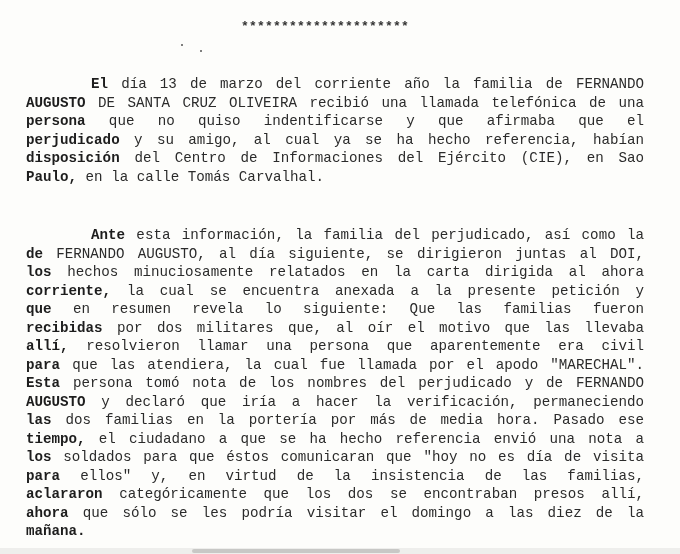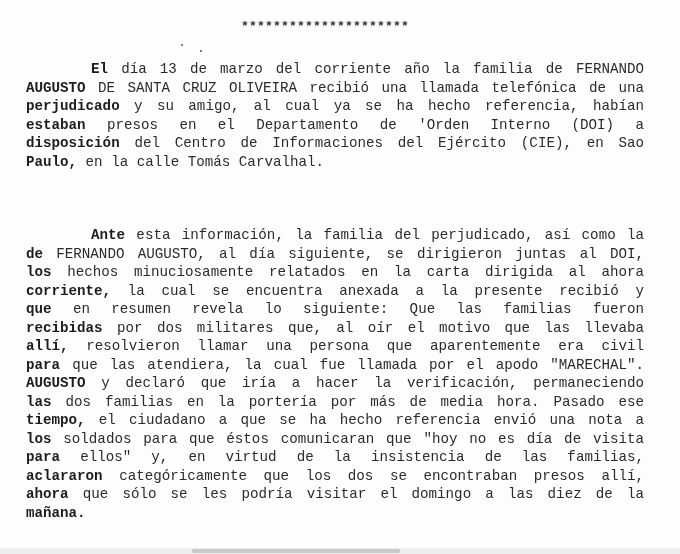--- a/index.html
+++ b/index.html
@@ -36,37 +36,38 @@
 </style>
 </head>
 <body>
 
 <div class="page">
 
   <div class="separator">*********************</div>
   <span class="speck" style="left:181px;top:44px"></span>
   <span class="speck" style="left:200px;top:50px"></span>
 
-  <div class="para" id="p0" style="top:60px">
+  <div class="para" id="p0" style="top:75px">
       <span class="line indent"><span class="b">El</span><span> día 13 de marzo del corriente año la familia de FERNANDO</span></span>
       <span class="line"><span class="b">AUGUSTO</span><span> DE SANTA CRUZ OLIVEIRA recibió una llamada telefónica de una</span></span>
+      <span class="line"><span class="b">persona</span><span> que no quiso indentificarse y que afirmaba que el</span></span>
       <span class="line"><span class="b">perjudicado</span><span> y su amigo, al cual ya se ha hecho referencia, habían</span></span>
-      <span class="line"><span class="b">estaban</span><span> presos en el Departamento de 'Orden Interno (DOI) a</span></span>
       <span class="line"><span class="b">disposición</span><span> del Centro de Informaciones del Ejército (CIE), en Sao</span></span>
       <span class="line last"><span class="b">Paulo,</span><span> en la calle Tomás Carvalhal.</span></span>
     </div>
   <div class="para" id="p1" style="top:226px">
       <span class="line indent"><span class="b">Ante</span><span> esta información, la familia del perjudicado, así como la</span></span>
       <span class="line"><span class="b">de</span><span> FERNANDO AUGUSTO, al día siguiente, se dirigieron juntas al DOI,</span></span>
       <span class="line"><span class="b">los</span><span> hechos minuciosamente relatados en la carta dirigida al ahora</span></span>
-      <span class="line"><span class="b">corriente,</span><span> la cual se encuentra anexada a la presente recibió y</span></span>
+      <span class="line"><span class="b">corriente,</span><span> la cual se encuentra anexada a la presente petición y</span></span>
       <span class="line"><span class="b">que</span><span> en resumen revela lo siguiente:  Que las familias fueron</span></span>
       <span class="line"><span class="b">recibidas</span><span> por dos militares que, al oír el motivo que las llevaba</span></span>
       <span class="line"><span class="b">allí,</span><span> resolvieron llamar una persona que aparentemente era civil</span></span>
       <span class="line"><span class="b">para</span><span> que las atendiera, la cual fue llamada por el apodo "MARECHAL".</span></span>
+      <span class="line"><span class="b">Esta</span><span> persona tomó nota de los nombres del perjudicado y de FERNANDO</span></span>
       <span class="line"><span class="b">AUGUSTO</span><span> y declaró que iría a hacer la verificación, permaneciendo</span></span>
       <span class="line"><span class="b">las</span><span> dos familias en la portería por más de media hora.  Pasado ese</span></span>
       <span class="line"><span class="b">tiempo,</span><span> el ciudadano a que se ha hecho referencia envió una nota a</span></span>
       <span class="line"><span class="b">los</span><span> soldados para que éstos comunicaran que "hoy no es día de visita</span></span>
       <span class="line"><span class="b">para</span><span> ellos" y, en virtud de la insistencia de las familias,</span></span>
       <span class="line"><span class="b">aclararon</span><span> categóricamente que los dos se encontraban presos allí,</span></span>
       <span class="line"><span class="b">ahora</span><span> que sólo se les podría visitar el domingo a las diez de la</span></span>
       <span class="line last"><span class="b">mañana.</span><span></span></span>
     </div>
 

